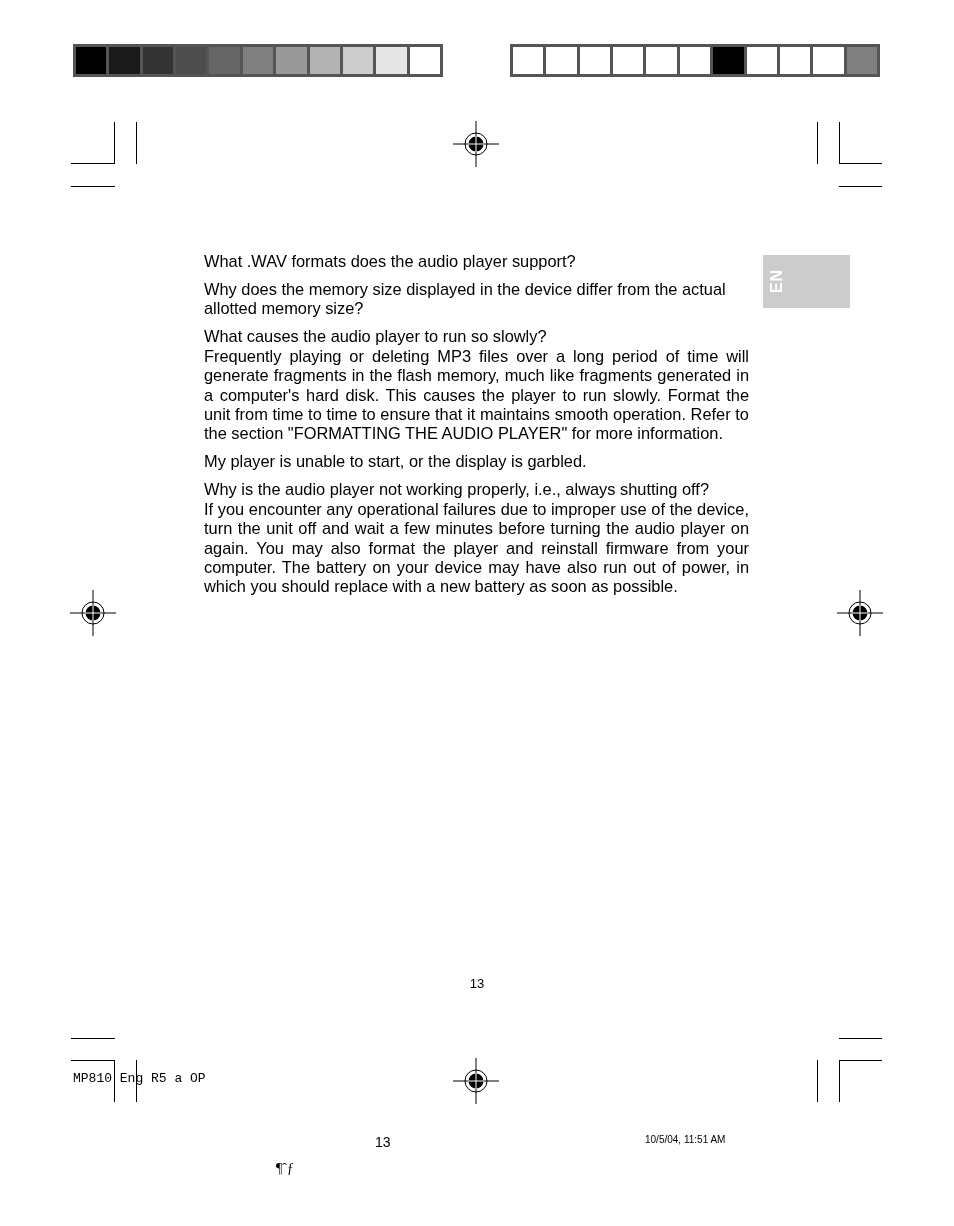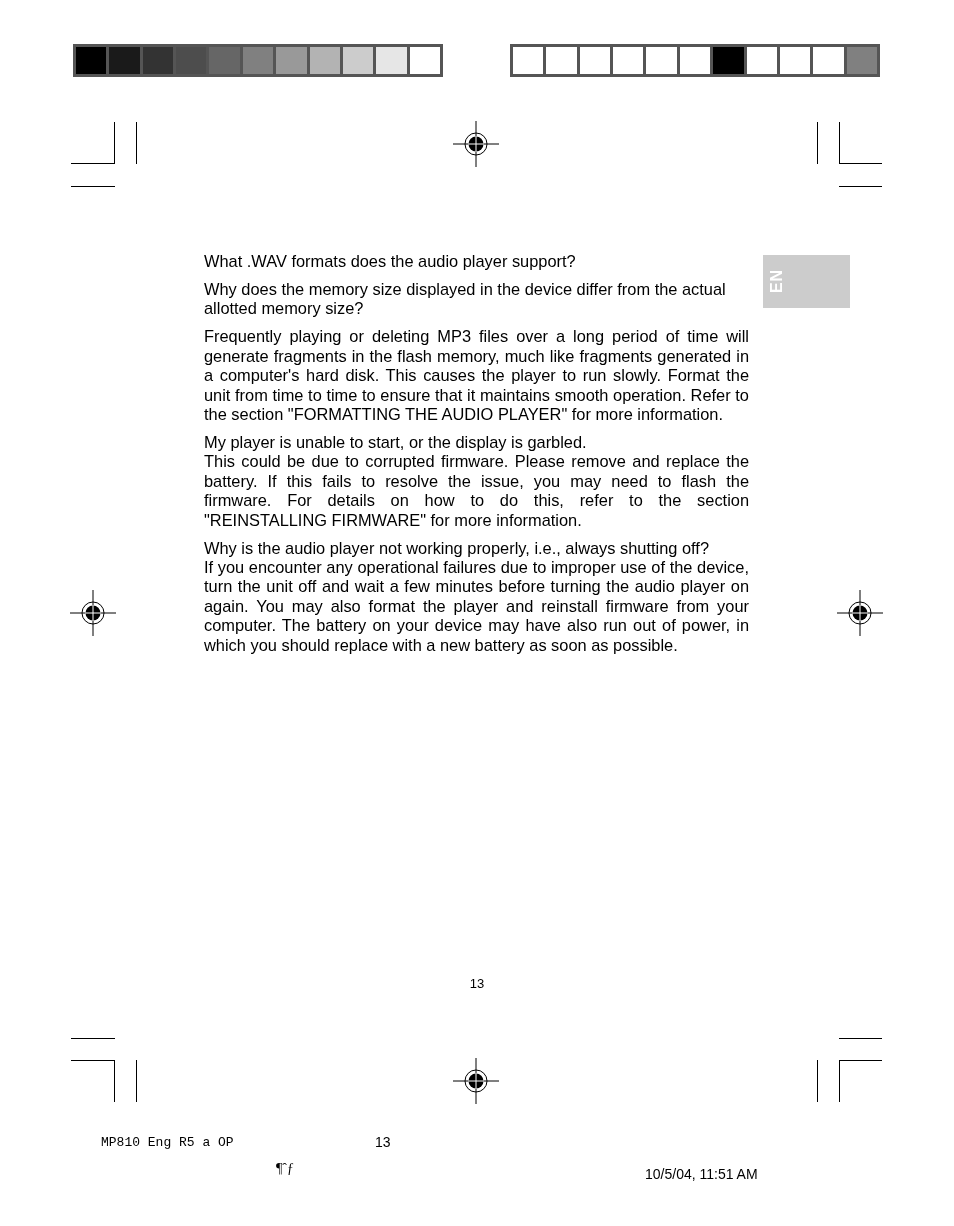--- a/index.html
+++ b/index.html
@@ -9,23 +9,23 @@
   .line-h { position: absolute; height: 1px; background: #000; }
   .line-v { position: absolute; width: 1px; background: #000; }
   .reg { position: absolute; width: 46px; height: 46px; }
   .en-tab { position: absolute; left: 763px; top: 255px; width: 87px; height: 53px; background: #cccccc; }
   .en-tab span { position: absolute; left: 14px; top: 26px; transform: translate(-50%,-50%) rotate(-90deg); color: #fff; font-weight: bold; font-size: 16px; letter-spacing: 1px; display: block; }
   .content { position: absolute; left: 204px; top: 252px; width: 545px; font-size: 16.4px; line-height: 19.4px; }
   .qa { margin-bottom: 8.6px; }
   .qa h3 { margin: 0; font-size: 16.4px; font-weight: normal; line-height: 19.4px; }
   .qa p { margin: 0; text-align: justify; text-align-last: left; }
   .page-num { position: absolute; left: 0; width: 954px; top: 976px; text-align: center; font-size: 13px; }
-  .slug-left { position: absolute; left: 73px; top: 1135px; font-family: "Liberation Mono", monospace; font-size: 13px; margin-left: 28px; }
+  .slug-left { position: absolute; left: 73px; top: 1071px; font-family: "Liberation Mono", monospace; font-size: 13px; }
   .slug-mid { position: absolute; left: 375px; top: 1134px; font-size: 14px; }
-  .slug-right { position: absolute; left: 645px; top: 1134px; font-size: 14px; margin-top: 32px; }
+  .slug-right { position: absolute; left: 645px; top: 1134px; font-size: 10px; }
   .slug-sym { position: absolute; left: 276px; top: 1161px; font-family: "Liberation Serif", serif; font-size: 14px; }
 </style>
 </head>
 <body>
 
 <div class="colorbar" style="left:73px; width:370px;" id="cbl">
     <div class="cell" style="background: rgb(0, 0, 0);"></div>
     <div class="cell" style="background: rgb(26, 26, 26);"></div>
     <div class="cell" style="background: rgb(51, 51, 51);"></div>
     <div class="cell" style="background: rgb(77, 77, 77);"></div>
@@ -117,25 +117,25 @@
 </div>
 
 <div class="content">
   <div class="qa">
     <h3>What .WAV formats does the audio player support?</h3>
   </div>
   <div class="qa">
     <h3>Why does the memory size displayed in the device differ from the actual allotted memory size?</h3>
   </div>
   <div class="qa">
+    <h3>What causes the audio player to run so slowly?</h3>
     <p>Frequently playing or deleting MP3 files over a long period of time will generate fragments in the flash memory, much like fragments generated in a computer's hard disk. This causes the player to run slowly. Format the unit from time to time to ensure that it maintains smooth operation. Refer to the section "FORMATTING THE AUDIO PLAYER" for more information.</p>
   </div>
   <div class="qa">
     <h3>My player is unable to start, or the display is garbled.</h3>
-    <p>This could be due to corrupted firmware. Please remove and replace the battery. If this fails to resolve the issue, you may need to flash the firmware. For details on how to do this, refer to the section "REINSTALLING FIRMWARE" for more information.</p>
   </div>
   <div class="qa">
     <h3>Why is the audio player not working properly, i.e., always shutting off?</h3>
     <p>If you encounter any operational failures due to improper use of the device, turn the unit off and wait a few minutes before turning the audio player on again. You may also format the player and reinstall firmware from your computer. The battery on your device may have also run out of power, in which you should replace with a new battery as soon as possible.</p>
   </div>
 </div>
 
 <div class="page-num">13</div>
 
 <div class="slug-left">MP810 Eng R5 a OP</div>

